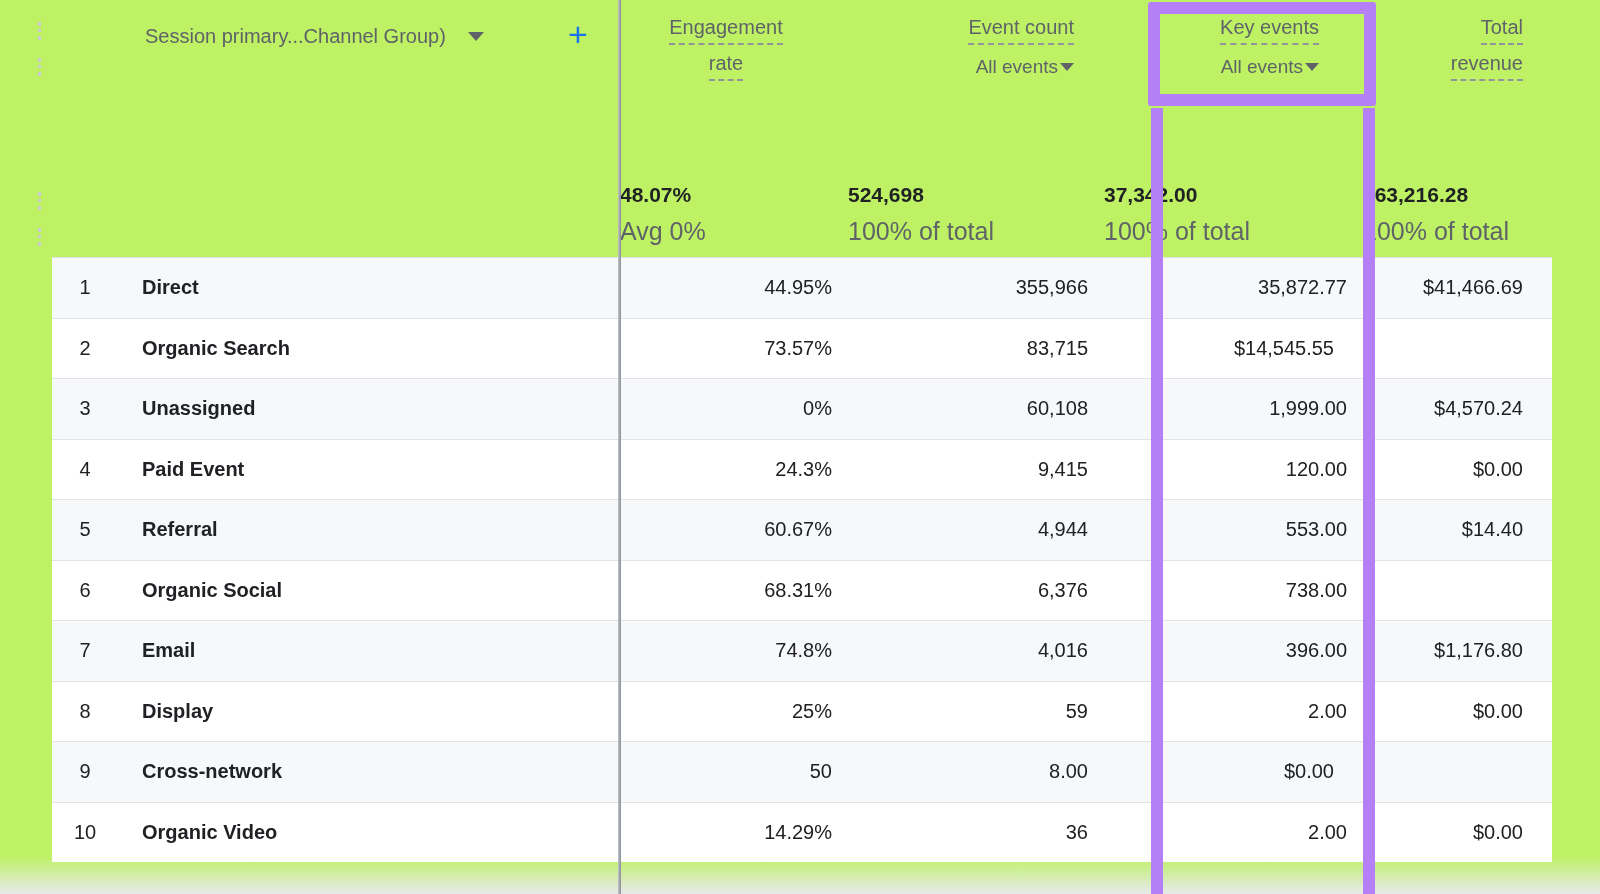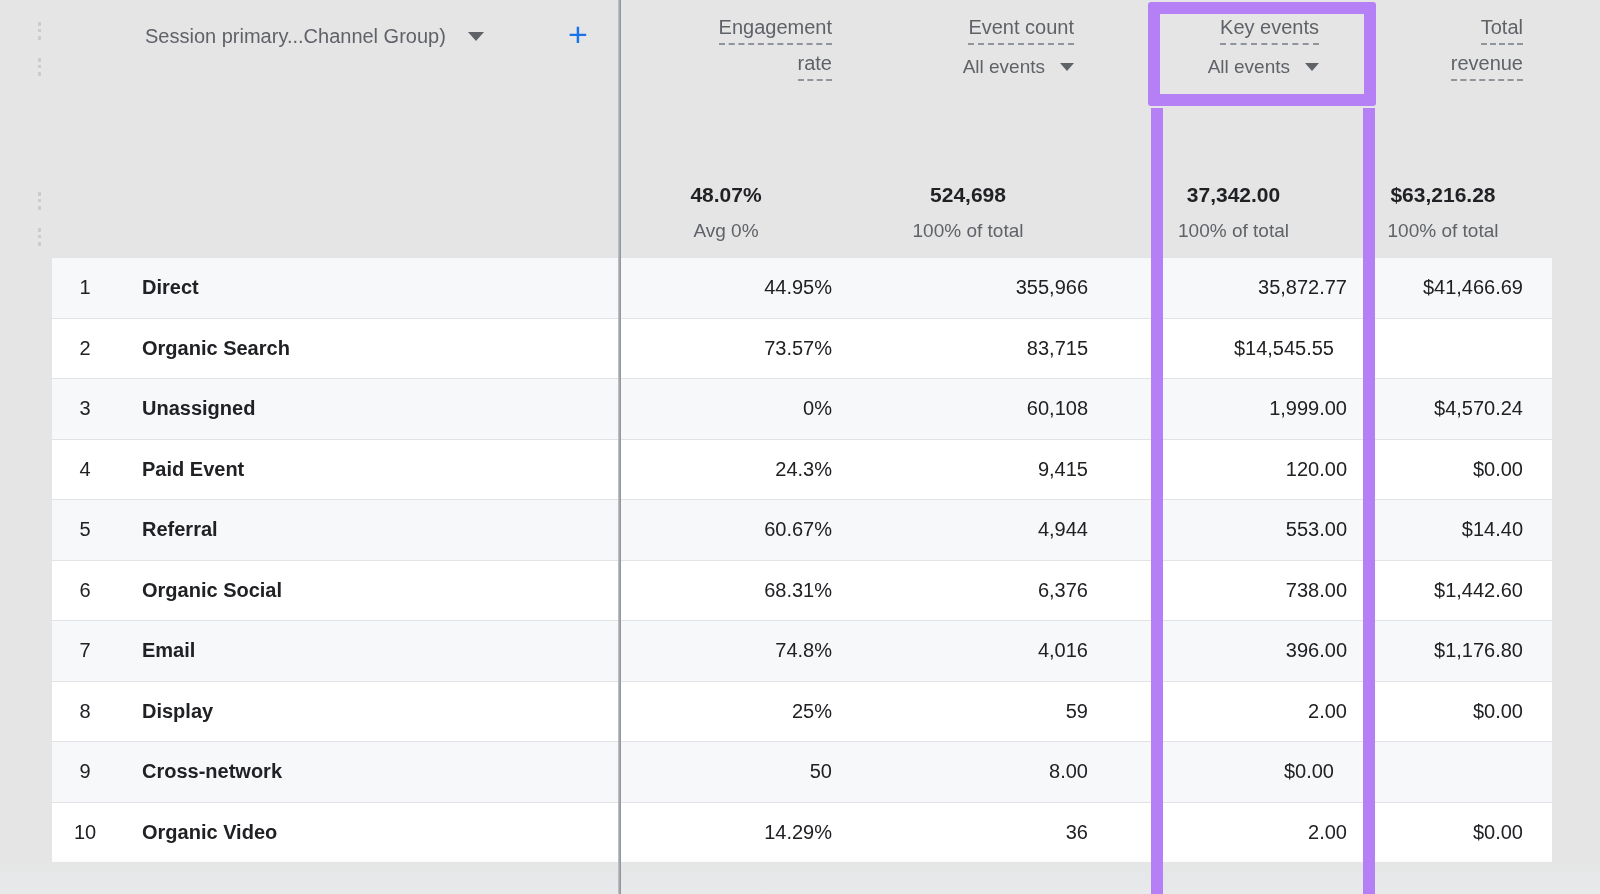--- a/index.html
+++ b/index.html
@@ -1,19 +1,19 @@
 <!DOCTYPE html>
 <html><head>
 <meta charset="utf-8">
 <style>
   * { margin:0; padding:0; box-sizing:border-box; }
   html,body { background:#ffffff; }
   .screen {
     position:relative; width:1600px; height:894px; overflow:hidden;
-    background:#e5e5e5; font-family:"Liberation Sans","DejaVu Sans",sans-serif;
+    background:#bef264; font-family:"Liberation Sans","DejaVu Sans",sans-serif;
     color:#202124;
   }
 
   
   .grid {
     display:grid;
     grid-template-columns:66px 502px 228px 256px 259px 189px;
     width:1500px;
   }
 
@@ -28,39 +28,39 @@
   .dim-caret { margin-left:22px; border-left-width:8px; border-right-width:8px; border-top-width:9px; }
   .plus-btn {
     position:absolute; left:562px; top:16px; width:32px; height:36px;
     font-size:34px; font-weight:400; color:#1a73e8; line-height:36px;
     text-align:center; cursor:pointer;
   }
 
   
   .col-headers { position:absolute; left:52px; top:16px; }
   .hcell { text-align:right; }
-  .pad-er  { padding-right:16px; }
+  .pad-er  { padding-right:16px;text-align:center; }
   .pad-ec  { padding-right:30px; }
   .pad-ke  { padding-right:44px; }
   .pad-rev { padding-right:29px; }
   .hrow { margin-bottom:7px; }
   .hline {
     display:inline-block; font-size:20px; line-height:22px; color:#5f6368;
     border-bottom:2px dashed #8f959b; padding-bottom:5px; cursor:pointer;
   }
   .hfilter {
-    display:inline-flex; align-items:center; gap:15px;
+    display:inline-flex; align-items:center; gap:2px;
     font-size:19px; line-height:24px; color:#5f6368; cursor:pointer; margin-top:3px;
   }
 
   
   .totals { position:absolute; left:52px; top:182px; }
-  .tcell { text-align:center; }
+  .tcell { text-align:left; }
   .tval { font-size:21px; font-weight:bold; color:#1f2124; line-height:26px; }
-  .tsub { font-size:19px; color:#5f6368; line-height:24px; margin-top:11px; }
+  .tsub { font-size:25px; color:#5f6368; line-height:24px; margin-top:11px; }
 
   
   .tbody { position:absolute; left:52px; top:257px; width:1500px; }
   .trow { height:60.5px; border-top:1px solid #e1e3e6; background:#ffffff; }
   .trow:nth-child(odd) { background:#f7f8f9; }
   .cell { display:flex; align-items:center; font-size:20px; color:#202124; }
   .cell-num { justify-content:center; }
   .cell-channel { justify-content:flex-start; padding-left:24px; font-weight:bold; }
   .cell-val { justify-content:flex-end; }
   .cell-val.pad-std { padding-right:16px;margin-left:16px; }
@@ -200,21 +200,20 @@
       <div class="cell cell-val pad-std">553.00</div>
       <div class="cell cell-val pad-rev">$14.40</div>
     </div>
 
     <div class="trow grid">
       <div class="cell cell-num">6</div>
       <div class="cell cell-channel">Organic Social</div>
       <div class="cell cell-val pad-std">68.31%</div>
       <div class="cell cell-val pad-std">6,376</div>
       <div class="cell cell-val pad-std">738.00</div>
-      <div class="cell cell-val pad-rev">$1,442.60</div>
     </div>
 
     <div class="trow grid">
       <div class="cell cell-num">7</div>
       <div class="cell cell-channel">Email</div>
       <div class="cell cell-val pad-std">74.8%</div>
       <div class="cell cell-val pad-std">4,016</div>
       <div class="cell cell-val pad-std">396.00</div>
       <div class="cell cell-val pad-rev">$1,176.80</div>
     </div>

